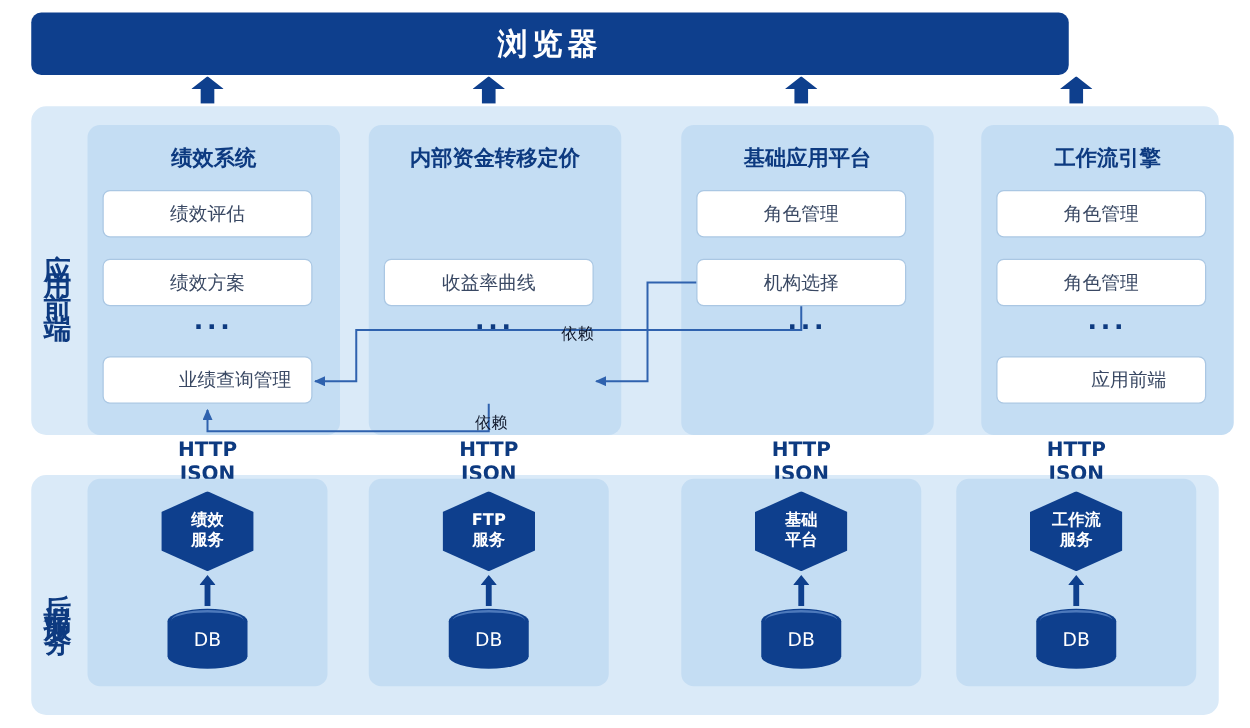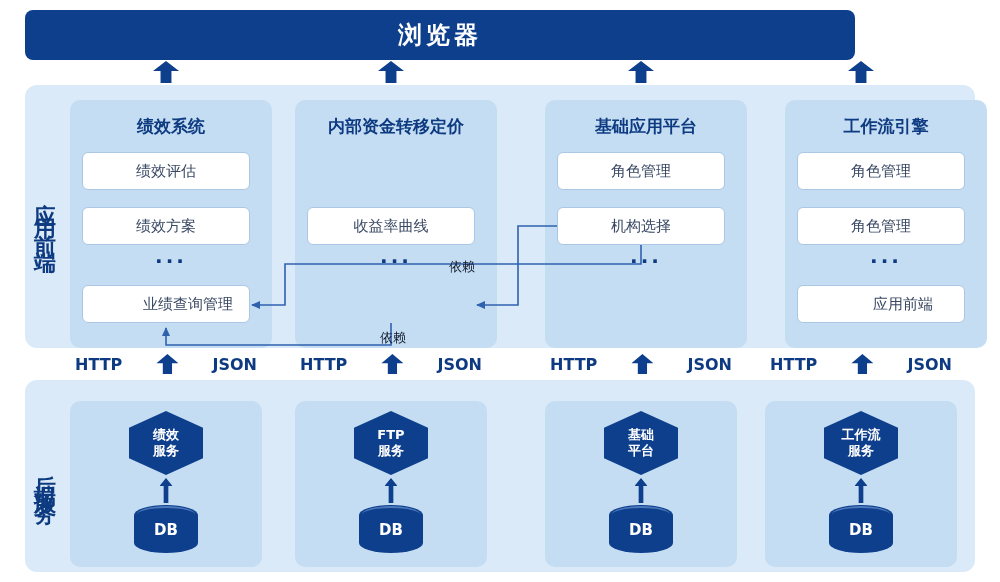--- a/index.html
+++ b/index.html
@@ -30,37 +30,37 @@
   .fcol{position:absolute;top:100px;width:202px;height:248px;background:var(--col);border-radius:10px;z-index:2;text-decoration:underline;}
   .col-title{position:absolute;top:15px;left:0;right:0;text-align:center;color:var(--text-navy);
     font-size:17px;font-weight:bold;}
   .wbox{position:absolute;left:12px;width:168px;height:38px;background:#fff;border:1px solid #aac7e3;
     border-radius:6px;display:flex;align-items:center;justify-content:center;font-size:15px;color:var(--box-text);}
   .b1{top:52px;} .b2{top:107px;} .b3{top:185px;padding-left:44px;}
   .dots{position:absolute;top:144px;left:0;right:0;text-align:center;color:var(--text-navy);
     font-weight:bold;font-size:20px;letter-spacing:3px;}
 
   .transport{position:absolute;top:350px;width:192px;height:28px;display:flex;align-items:center;
-    justify-content:space-between;padding:0 5px;z-index:2;}
+    justify-content:space-between;padding:0 5px;z-index:2;flex-direction:column;}
   .tlabel{color:var(--text-navy);font-size:16px;font-weight:bold;}
   .arrow-mid{width:22px;height:20px;background:var(--navy);
     clip-path:polygon(50% 0,100% 46%,71% 46%,71% 100%,29% 100%,29% 46%,0 46%);}
 
-  .bcol{position:absolute;top:401px;width:192px;height:166px;background:var(--col);border-radius:10px;z-index:2;}
+  .bcol{position:absolute;top:383px;width:192px;height:166px;background:var(--col);border-radius:10px;z-index:2;}
   .hex{position:absolute;top:10px;left:50%;transform:translateX(-50%);width:74px;height:64px;background:var(--navy);
     clip-path:polygon(50% 0,100% 26%,100% 74%,50% 100%,0 74%,0 26%);
     display:flex;flex-direction:column;align-items:center;justify-content:center;
     color:#fff;font-size:13px;font-weight:bold;line-height:16px;text-align:center;}
   .arrow-thin{position:absolute;top:77px;left:50%;transform:translateX(-50%);width:13px;height:25px;background:var(--navy);
     clip-path:polygon(50% 0,100% 32%,68% 32%,68% 100%,32% 100%,32% 32%,0 32%);}
   .db{position:absolute;top:104px;left:50%;transform:translateX(-50%);width:64px;height:48px;}
   .db-shape{position:absolute;inset:0;background:var(--navy);border-radius:32px/10px;}
   .db-shape::before{content:"";position:absolute;top:1px;left:3px;right:3px;height:15px;border-radius:50%;
     border-top:2px solid rgba(130,170,225,0.55);}
-  .db-label{position:absolute;left:0;right:0;top:16px;text-align:center;color:#fff;font-weight:bold;font-size:15px;}
+  .db-label{position:absolute;left:0;right:0;top:16px;text-align:center;color:#fff;font-weight:normal;font-size:15px;}
 
   .overlay{position:absolute;left:0;top:0;z-index:5;pointer-events:none;}
   .dep{fill:none;stroke:var(--line);stroke-width:1.6;}
   .dep-label{position:absolute;color:#0f172a;font-size:13px;font-weight:normal;z-index:6;}
 </style>
 </head>
 <body>
 
 <div class="stage">
 

